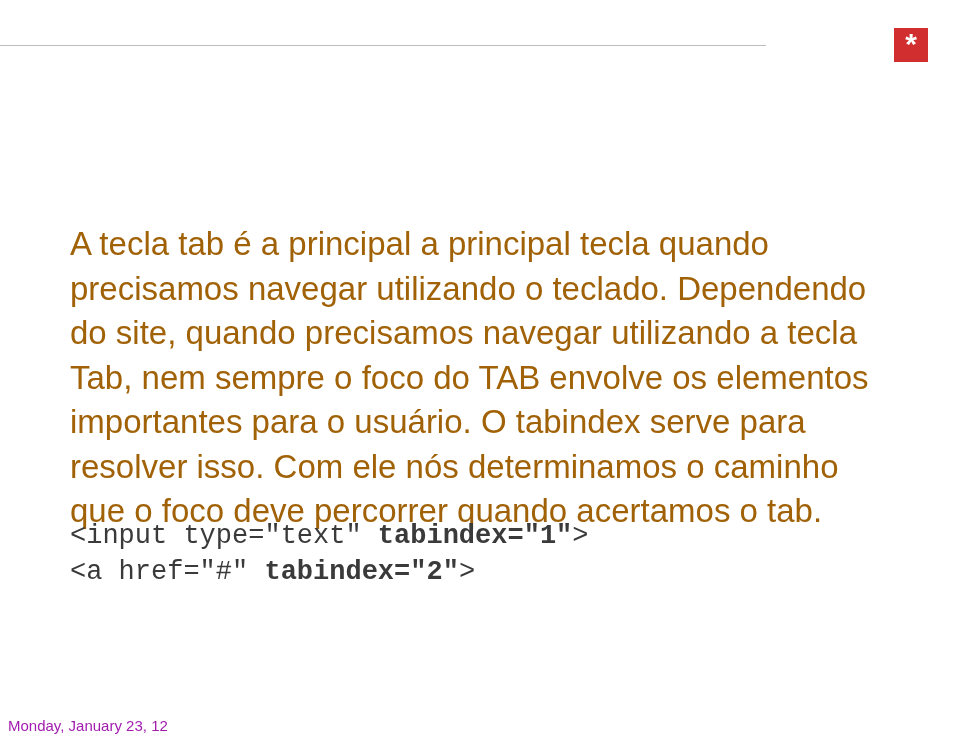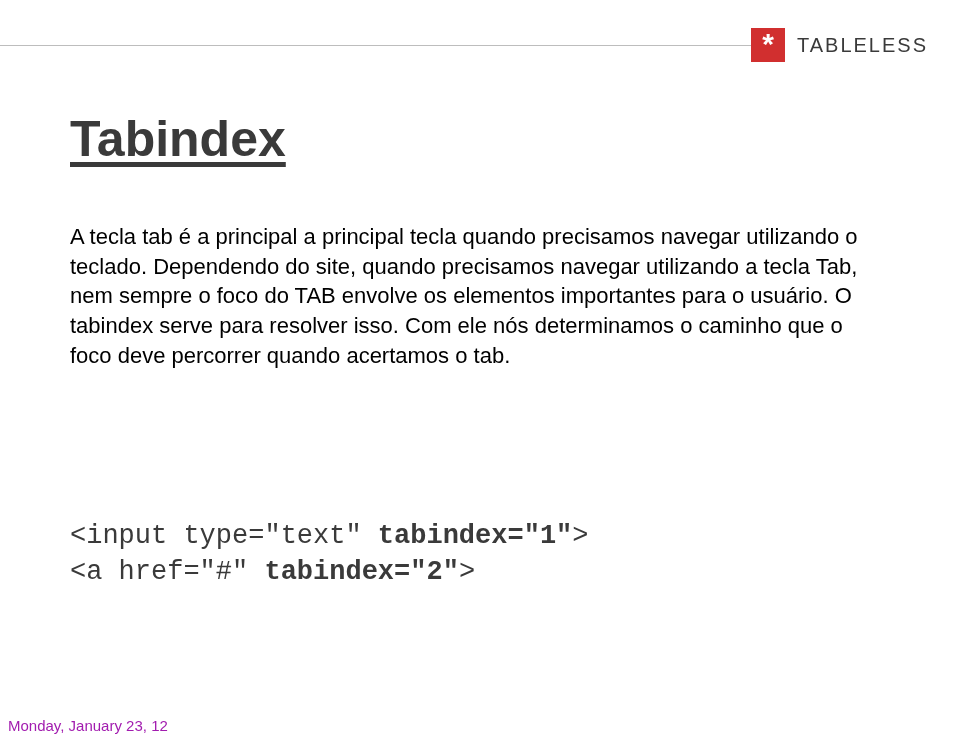--- a/index.html
+++ b/index.html
@@ -19,21 +19,21 @@
     font-size: 20px; letter-spacing: 2px; color: #3a3a3a; font-weight: 400;
     font-family: "Helvetica Neue", Helvetica, Arial, sans-serif;
   }
   .heading {
     position: absolute; top: 110px; left: 70px;
     font-size: 50px; font-weight: 700; color: #3a3a3a; text-decoration: underline;
     text-underline-offset: 6px;
   }
   .body-text {
     position: absolute; top: 222px; left: 70px; width: 800px;
-    font-size: 22px; line-height: 1.35; color: #000000; font-weight: 300;
+    font-size: 33px; line-height: 1.35; color: #a16207; font-weight: 300;
     font-family: "Helvetica Neue", Helvetica, Arial, sans-serif;
   }
   .code-block {
     position: absolute; top: 518px; left: 70px;
     font-family: "Courier New", Courier, monospace;
     font-size: 27px; line-height: 1.35; color: #3a3a3a; white-space: pre;
   }
   .code-block .bold { font-weight: 700; }
   .footer {
     position: absolute; left: 8px; bottom: 6px;
@@ -44,24 +44,22 @@
 <body>
 
 <div class="slide">
 
   <div class="hr-top"></div>
 
   <div class="logo-block">
     <div class="logo-square">
       <span class="asterisk">*</span>
     </div>
-    <div class="logo-text">TABLELESS</div>
   </div>
 
-  <h1 class="heading">Tabindex</h1>
 
   <p class="body-text">A tecla tab é a principal a principal tecla quando precisamos navegar utilizando o teclado. Dependendo do site, quando precisamos navegar utilizando a tecla Tab, nem sempre o foco do TAB envolve os elementos importantes para o usuário. O tabindex serve para resolver isso. Com ele nós determinamos o caminho que o foco deve percorrer quando acertamos o tab.</p>
 
   <div class="code-block"><span>&lt;input type="text" </span><span class="bold">tabindex="1"</span><span>&gt;</span>
 <span>&lt;a href="#" </span><span class="bold">tabindex="2"</span><span>&gt;</span></div>
 
   <div class="footer">Monday, January 23, 12</div>
 
 </div>
 

